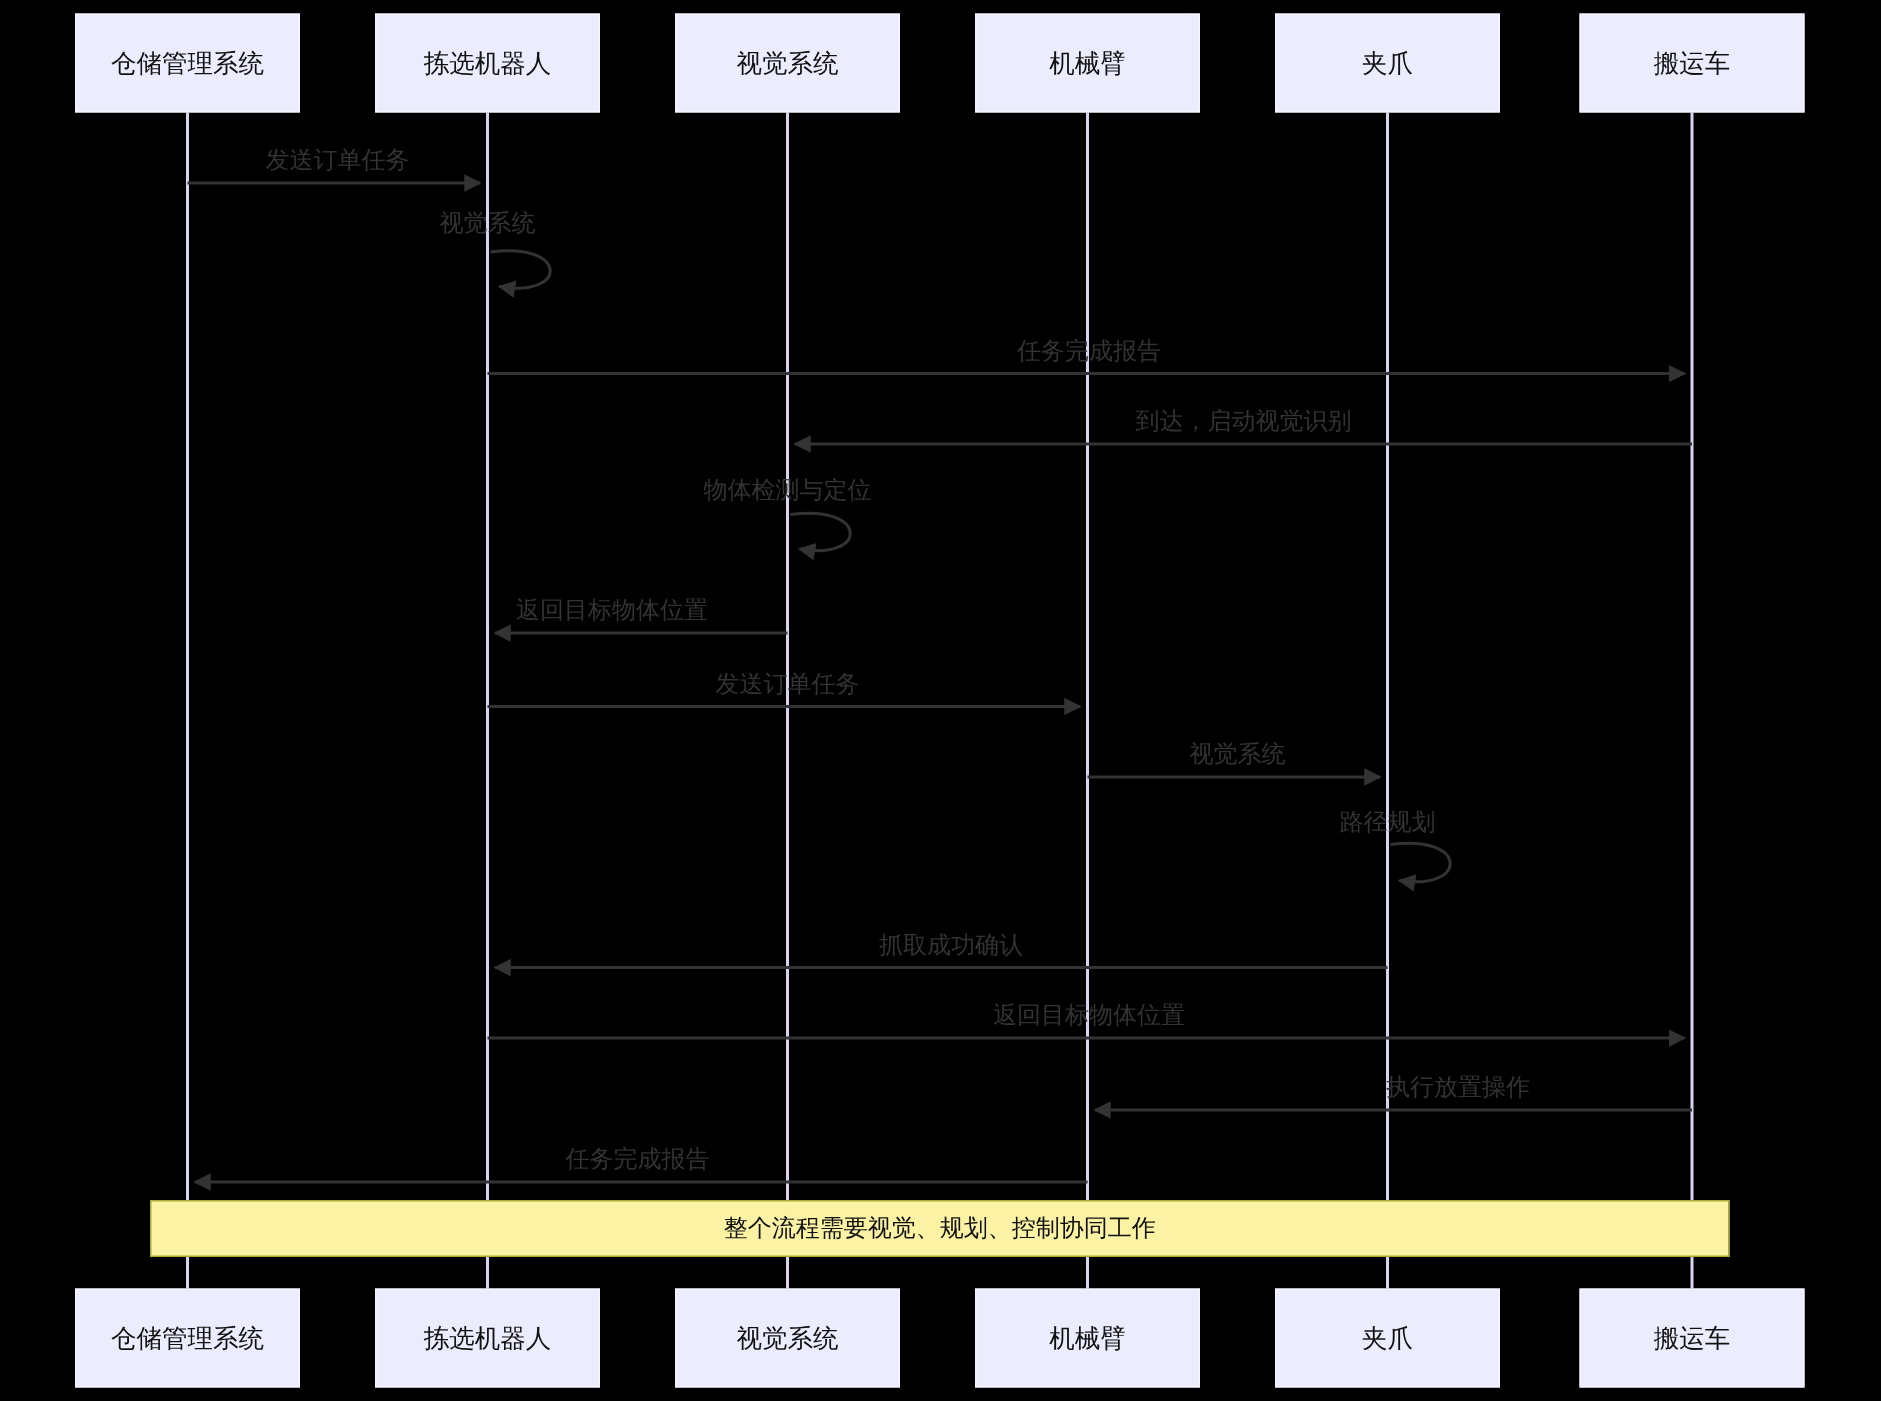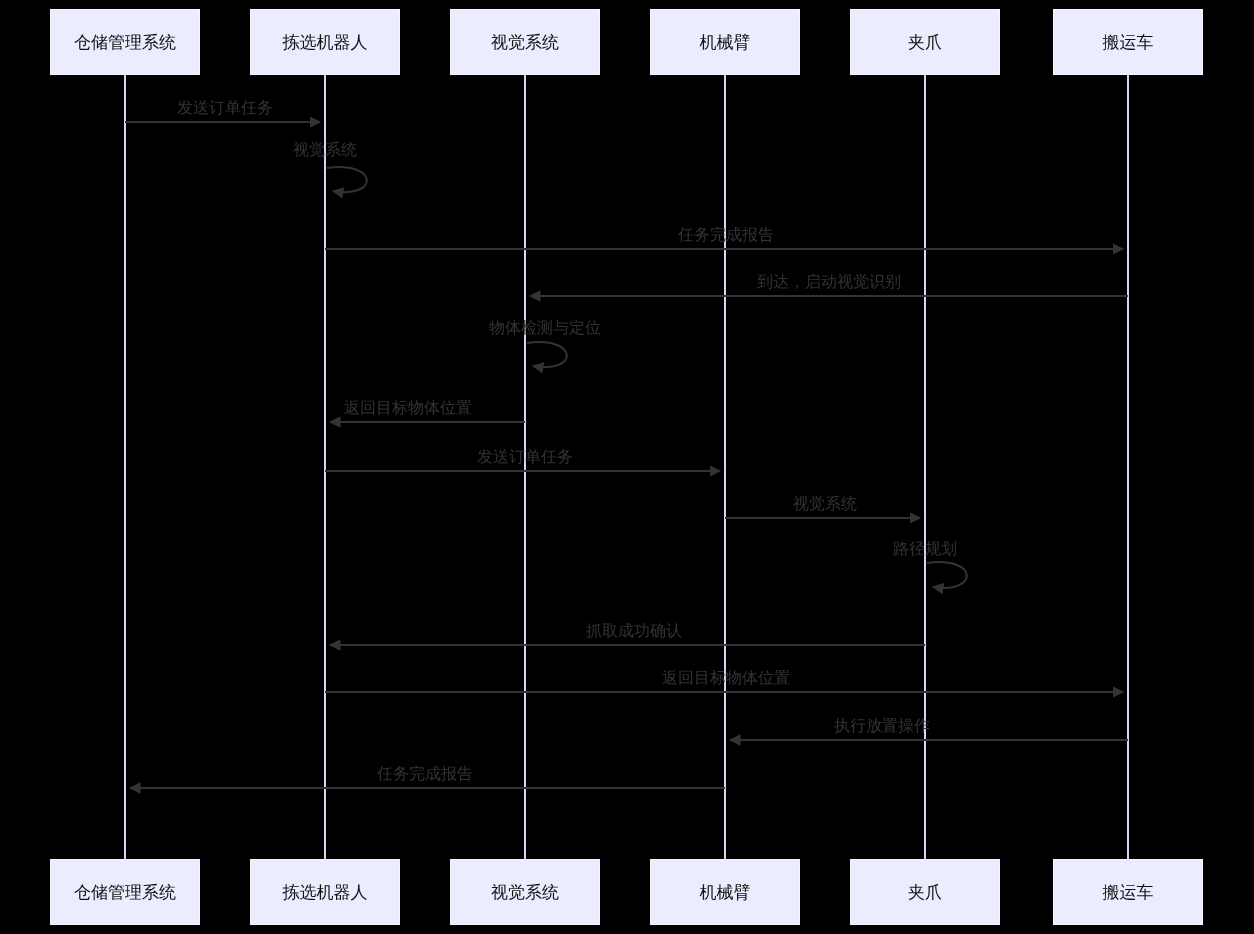--- a/index.html
+++ b/index.html
@@ -70,24 +70,25 @@
   <div class="actor" style="left:250px;top:859px">拣选机器人</div>
   <div class="actor" style="left:450px;top:859px">视觉系统</div>
   <div class="actor" style="left:650px;top:859px">机械臂</div>
   <div class="actor" style="left:850px;top:859px">夹爪</div>
   <div class="actor" style="left:1053px;top:859px">搬运车</div>
 
   <div class="msg" style="left:225px;top:98px">发送订单任务</div>
   <div class="msg" style="left:325px;top:140px">视觉系统</div>
   <div class="msg" style="left:726px;top:225px">任务完成报告</div>
   <div class="msg" style="left:829px;top:272px">到达，启动视觉识别</div>
-  <div class="msg" style="left:545px;top:318px">物体检测与定位</div>
+  <div class="msg" style="left:525px;top:318px">物体检测与定位</div>
   <div class="msg" style="left:408px;top:398px">返回目标物体位置</div>
   <div class="msg" style="left:525px;top:447px">发送订单任务</div>
   <div class="msg" style="left:825px;top:494px">视觉系统</div>
   <div class="msg" style="left:925px;top:539px">路径规划</div>
   <div class="msg" style="left:634px;top:621px">抓取成功确认</div>
   <div class="msg" style="left:726px;top:668px">返回目标物体位置</div>
-  <div class="msg" style="left:882px;top:716px">执行放置操作</div>
+  <div class="msg" style="left:972px;top:716px">执行放置操作</div>
   <div class="msg" style="left:425px;top:764px">任务完成报告</div>
 
+  <div class="note">整个流程需要视觉、规划、控制协同工作</div>
 
 </div>
 
 </body></html>

